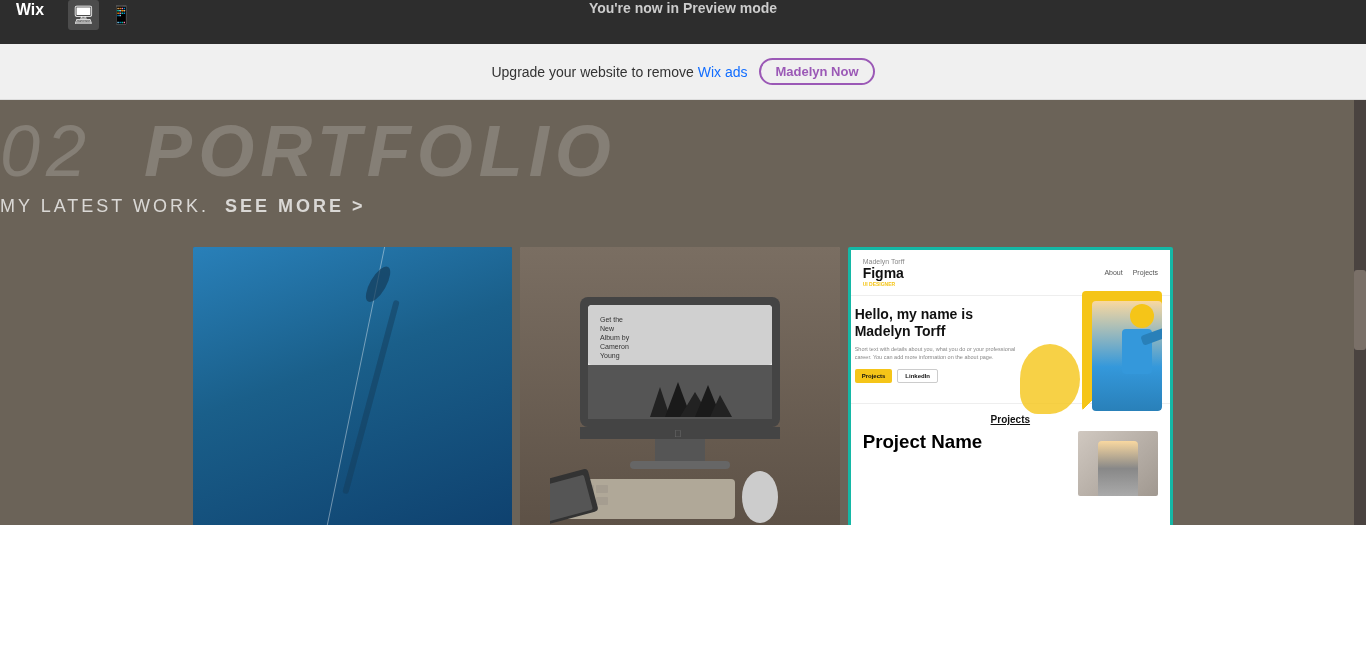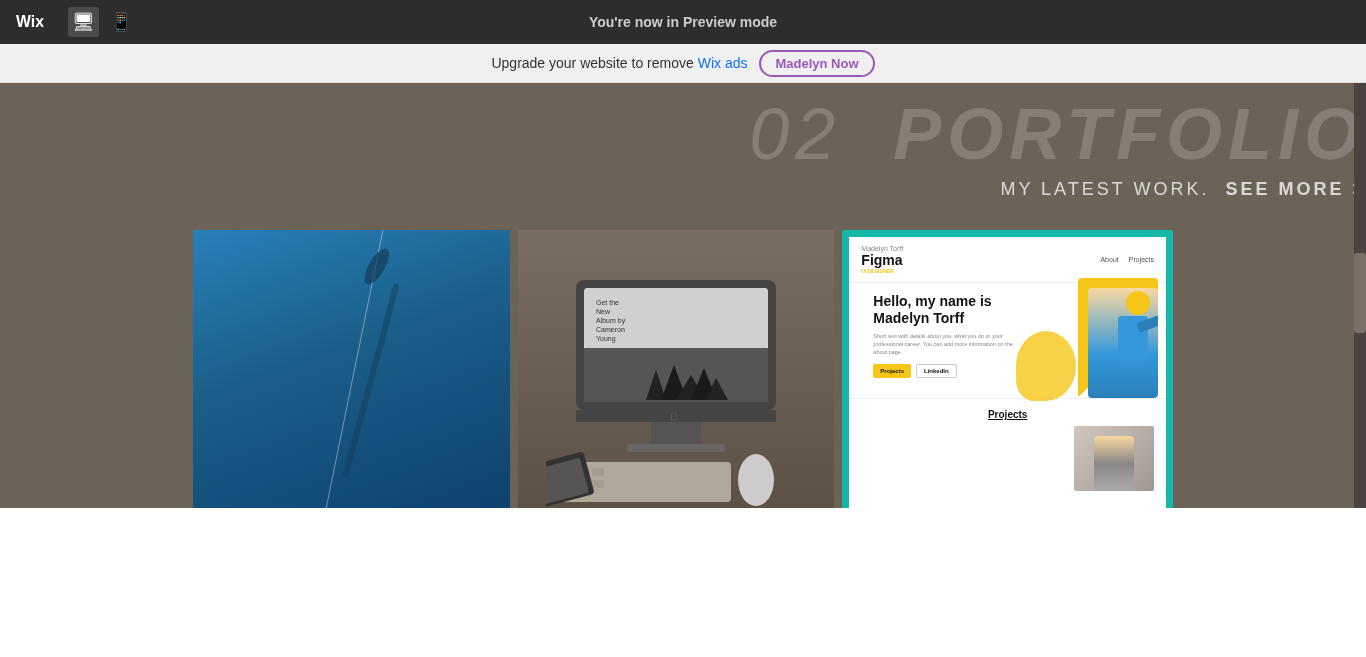--- a/index.html
+++ b/index.html
@@ -1,21 +1,21 @@
 <!DOCTYPE html>
 <html><head>
   <meta charset="utf-8">
   <style>
     * { margin: 0; padding: 0; box-sizing: border-box; }
     body { width: 1366px; height: 657px; overflow: hidden; font-family: Arial, sans-serif; background: #fff; }
 
     
     #topbar {
       display: flex;
-      align-items: center;
+      align-items: flex-start;
       height: 44px;
       background: #2d2d2d;
       padding: 0 16px;
       position: relative;
       z-index: 100;
     }
     #wix-logo {
       width: 36px;
       height: 20px;
       margin-right: 16px;
@@ -67,21 +67,21 @@
       font-size: 14px;
       font-weight: 600;
       cursor: pointer;
     }
 
     
     #upgrade-banner {
       display: flex;
       align-items: center;
       justify-content: center;
-      height: 39px;
+      height: 56px;
       background: #f0f0f0;
       border-bottom: 1px solid #ddd;
       gap: 12px;
       font-size: 14px;
       color: #333;
       position: relative;
       z-index: 99;
     }
     .upgrade-now-btn {
       border: 2px solid #9b59b6;
@@ -99,21 +99,21 @@
 
     
     #portfolio-section {
       background: #6b6358;
       width: 100%;
       height: 425px;
       position: relative;
       overflow: hidden;
       display: flex;
       flex-direction: column;
-      align-items: flex-end;
+      align-items: flex-start;
     }
 
     .portfolio-title {
       font-size: 72px;
       font-weight: 900;
       color: rgba(255,255,255,0.18);
       letter-spacing: 6px;
       margin-top: 10px;
       text-transform: uppercase;
       font-style: italic;
@@ -172,21 +172,21 @@
     .card-mac {
       background: #8a7e72;
       display: flex;
       align-items: flex-end;
       justify-content: center;
       padding-bottom: 10px;
     }
 
     
     .card-figma {
-      border: 7px solid #14b8a6;
+      border: 3px solid #14b8a6;
       background: #f5f5f5;
       overflow: hidden;
     }
 
     
     .right-scrollbar {
       position: absolute;
       right: 0;
       top: 0;
       width: 12px;
@@ -227,21 +227,21 @@
       font-weight: 900;
       color: #111;
     }
     .figma-nav-links {
       display: flex;
       gap: 10px;
       font-size: 7px;
       color: #555;
     }
     .figma-hero {
-      padding: 10px 24px;
+      padding: 10px 4px;
       position: relative;
     }
     .figma-hero-text h1 {
       font-size: 14px;
       font-weight: 900;
       color: #111;
       line-height: 1.2;
       margin-bottom: 5px;
     }
     .figma-hero-text p {
@@ -470,20 +470,21 @@
                 <rect x="50" y="35" width="25" height="10" rx="3" fill="#2980b9" transform="rotate(-20,50,40)"></rect>
               </svg>
             </div>
           </div>
         </div>
 
         <div class="figma-projects-section">
           <div class="figma-projects-title">Projects</div>
           <div class="figma-project-item">
             <div style="flex:1;">
+              <h3>Project Name</h3>
             </div>
             <div class="figma-project-img">
               <div class="figma-project-img-figure"></div>
             </div>
           </div>
         </div>
       </div>
     </div>
 
   </div>

